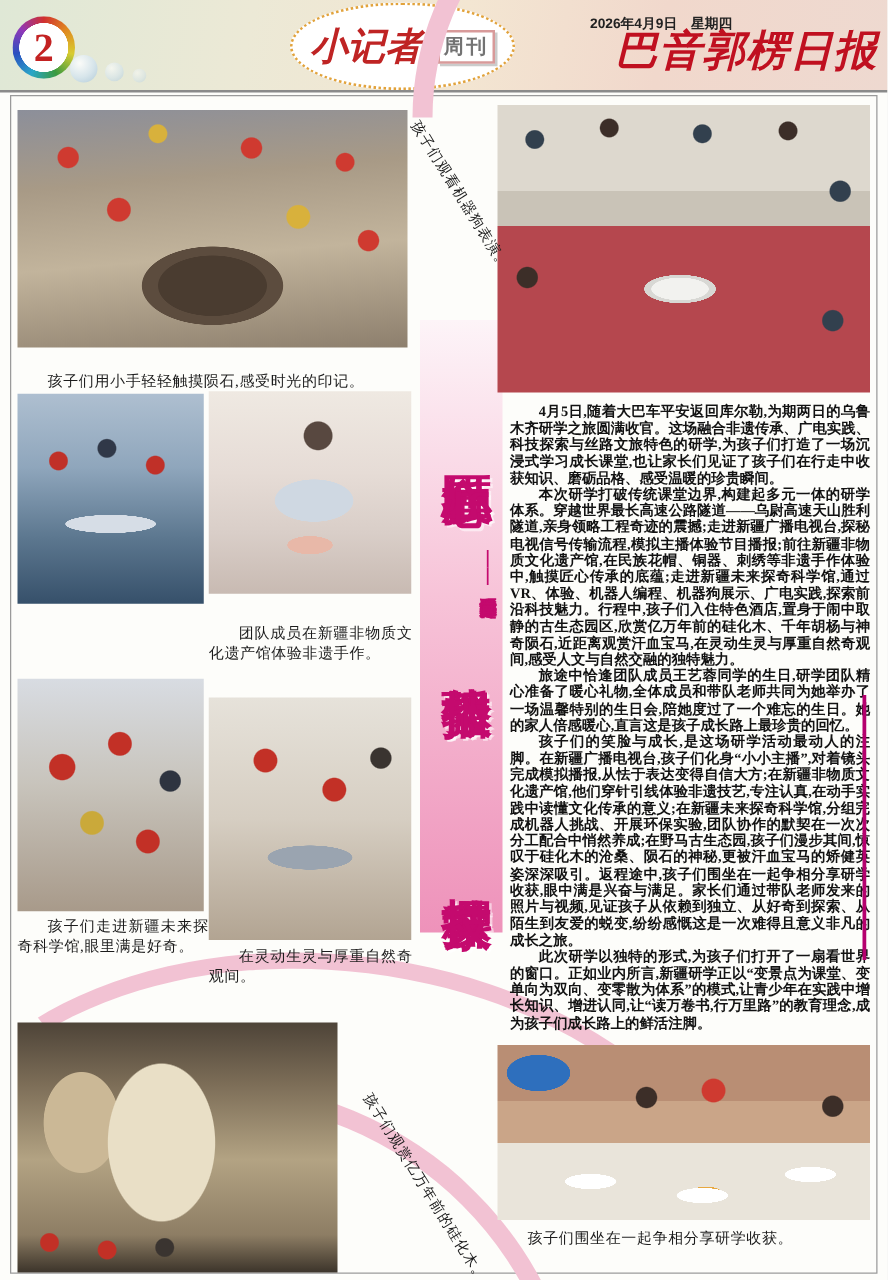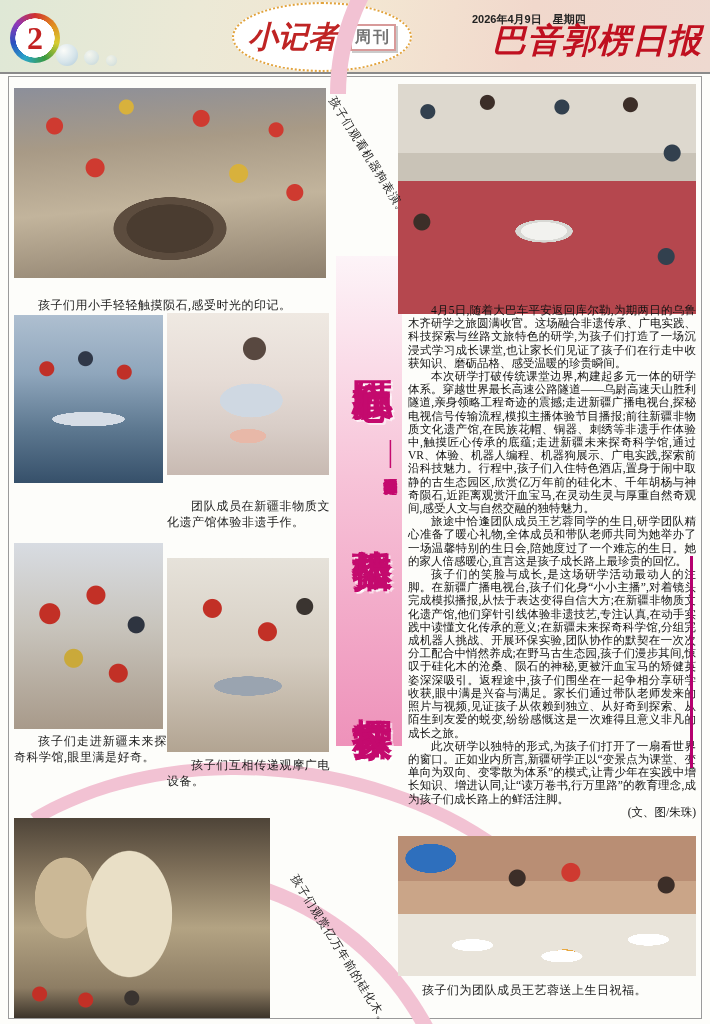--- a/index.html
+++ b/index.html
@@ -136,22 +136,22 @@
   .cap2{left:14px;top:487px;width:151px;}
   .cap3{left:167px;top:498px;width:163px;}
   .cap4{left:14px;top:733px;width:153px;}
   .cap5{left:167px;top:757px;width:163px;}
   .cap7{left:398px;top:982px;width:298px;}
   .cap-diag{position:absolute;z-index:2;font-size:11.5px;color:#1c1c1c;letter-spacing:1px;white-space:nowrap;}
   .cap8{left:338px;top:94px;transform:rotate(58deg);transform-origin:0 0;}
   .cap6{left:300px;top:872px;transform:rotate(58deg);transform-origin:0 0;}
 
   
-  .body-text{position:absolute;left:408px;top:304px;width:288px;z-index:2;
-    font-size:11.5px;line-height:13.2px;text-align:justify;color:#121212;}
+  .body-text{position:absolute;left:408px;top:324px;width:288px;z-index:2;
+    font-size:11.5px;line-height:13.2px;text-align:justify;color:#121212;font-weight:bold;}
   .body-text p{margin:0;text-indent:2em;}
   .byline{text-align:right;text-indent:0 !important;}
 
   .vrule{position:absolute;left:690px;top:556px;width:3px;height:212px;background:#b5006e;z-index:2;}
 </style>
 </head>
 <body>
 
 <div class="page">
 
@@ -190,29 +190,28 @@
   <div class="photo ph-console"></div>
   <div class="photo ph-craft"></div>
   <div class="photo ph-science"></div>
   <div class="photo ph-equipment"></div>
   <div class="photo ph-museum"></div>
   <div class="photo ph-birthday"></div>
 
   <div class="caption cap1 indent">孩子们用小手轻轻触摸陨石,感受时光的印记。</div>
   <div class="caption cap4 indent">孩子们走进新疆未来探奇科学馆,眼里满是好奇。</div>
   <div class="caption cap3 indent">团队成员在新疆非物质文化遗产馆体验非遗手作。</div>
-  <div class="caption cap5 indent">孩子们互相传递观摩广电设备。</div>
-  <div class="caption cap7 indent">孩子们为团队成员王艺蓉送上生日祝福。</div>
+  <div class="caption cap5 indent">在灵动生灵与厚重自然奇观间。</div>
+  <div class="caption cap7 indent">孩子们围坐在一起争相分享研学收获。</div>
   <div class="cap-diag cap8">孩子们观看机器狗表演。</div>
   <div class="cap-diag cap6">孩子们观赏亿万年前的硅化木。</div>
 
   <div class="body-text">
     <p>4月5日,随着大巴车平安返回库尔勒,为期两日的乌鲁木齐研学之旅圆满收官。这场融合非遗传承、广电实践、科技探索与丝路文旅特色的研学,为孩子们打造了一场沉浸式学习成长课堂,也让家长们见证了孩子们在行走中收获知识、磨砺品格、感受温暖的珍贵瞬间。</p>
     <p>本次研学打破传统课堂边界,构建起多元一体的研学体系。穿越世界最长高速公路隧道——乌尉高速天山胜利隧道,亲身领略工程奇迹的震撼;走进新疆广播电视台,探秘电视信号传输流程,模拟主播体验节目播报;前往新疆非物质文化遗产馆,在民族花帽、铜器、刺绣等非遗手作体验中,触摸匠心传承的底蕴;走进新疆未来探奇科学馆,通过VR、体验、机器人编程、机器狗展示、广电实践,探索前沿科技魅力。行程中,孩子们入住特色酒店,置身于闹中取静的古生态园区,欣赏亿万年前的硅化木、千年胡杨与神奇陨石,近距离观赏汗血宝马,在灵动生灵与厚重自然奇观间,感受人文与自然交融的独特魅力。</p>
     <p>旅途中恰逢团队成员王艺蓉同学的生日,研学团队精心准备了暖心礼物,全体成员和带队老师共同为她举办了一场温馨特别的生日会,陪她度过了一个难忘的生日。她的家人倍感暖心,直言这是孩子成长路上最珍贵的回忆。</p>
     <p>孩子们的笑脸与成长,是这场研学活动最动人的注脚。在新疆广播电视台,孩子们化身“小小主播”,对着镜头完成模拟播报,从怯于表达变得自信大方;在新疆非物质文化遗产馆,他们穿针引线体验非遗技艺,专注认真,在动手实践中读懂文化传承的意义;在新疆未来探奇科学馆,分组完成机器人挑战、开展环保实验,团队协作的默契在一次次分工配合中悄然养成;在野马古生态园,孩子们漫步其间,惊叹于硅化木的沧桑、陨石的神秘,更被汗血宝马的矫健英姿深深吸引。返程途中,孩子们围坐在一起争相分享研学收获,眼中满是兴奋与满足。家长们通过带队老师发来的照片与视频,见证孩子从依赖到独立、从好奇到探索、从陌生到友爱的蜕变,纷纷感慨这是一次难得且意义非凡的成长之旅。</p>
     <p>此次研学以独特的形式,为孩子们打开了一扇看世界的窗口。正如业内所言,新疆研学正以“变景点为课堂、变单向为双向、变零散为体系”的模式,让青少年在实践中增长知识、增进认同,让“读万卷书,行万里路”的教育理念,成为孩子们成长路上的鲜活注脚。</p>
-    <p class="byline">(文、图/朱珠)</p>
   </div>
 
   <div class="vrule"></div>
 
 </div>
 
 </body></html>

